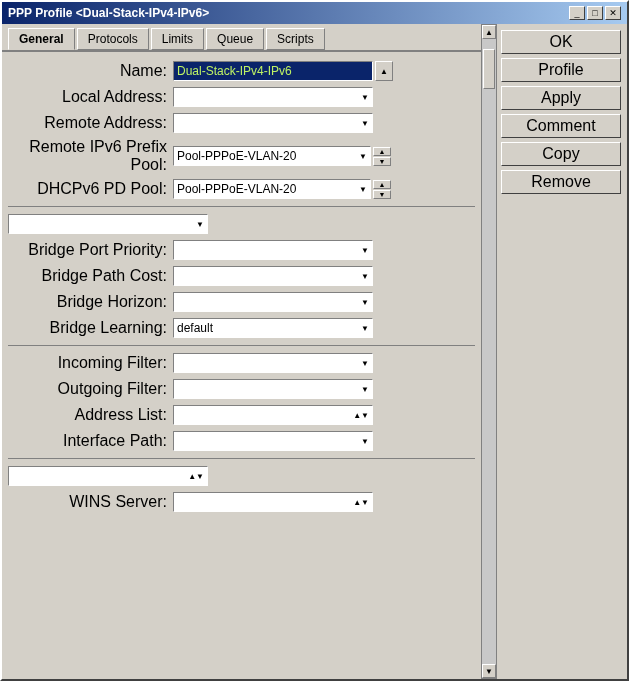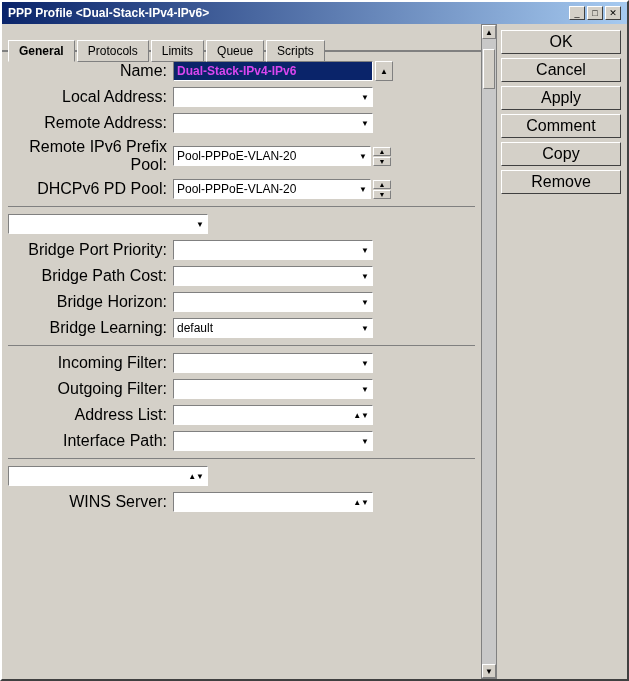--- a/index.html
+++ b/index.html
@@ -87,21 +87,21 @@
       background: #d4d0c8;
       border: 1px solid;
       border-top-color: #fff;
       border-left-color: #fff;
       border-right-color: #808080;
       border-bottom-color: #808080;
       margin-right: 2px;
       cursor: pointer;
       font-size: 12px;
       position: relative;
-      top: 12px;
+      top: 0;
     }
 
     .tab.active {
       background: #d4d0c8;
       border-bottom-color: #d4d0c8;
       z-index: 1;
       font-weight: bold;
     }
 
     .form-area {
@@ -143,22 +143,21 @@
       border-left-color: #808080;
       border-right-color: #fff;
       border-bottom-color: #fff;
       padding: 1px 3px;
       font-size: 12px;
       outline: none;
     }
 
     .text-input.selected {
       background: #0a246a;
-      color: #d946ef;
-      font-weight: bold;
+      color: #bef264;
     }
 
     .dropdown-input {
       width: 200px;
       height: 20px;
       background: #fff;
       border: 1px solid;
       border-top-color: #808080;
       border-left-color: #808080;
       border-right-color: #fff;
@@ -509,21 +508,21 @@
       <div class="scrollbar-container">
         <div class="scrollbar-arrow">▲</div>
         <div class="scrollbar-track">
           <div class="scrollbar-thumb"></div>
         </div>
         <div class="scrollbar-arrow">▼</div>
       </div>
 
       <div class="right-panel">
         <button class="action-btn">OK</button>
-        <button class="action-btn">Cancel</button>
+        <button class="action-btn">Profile</button>
         <button class="action-btn">Apply</button>
         <button class="action-btn">Comment</button>
         <button class="action-btn">Copy</button>
         <button class="action-btn">Remove</button>
       </div>
     </div>
   </div>
 </div>
 
 </body></html>

